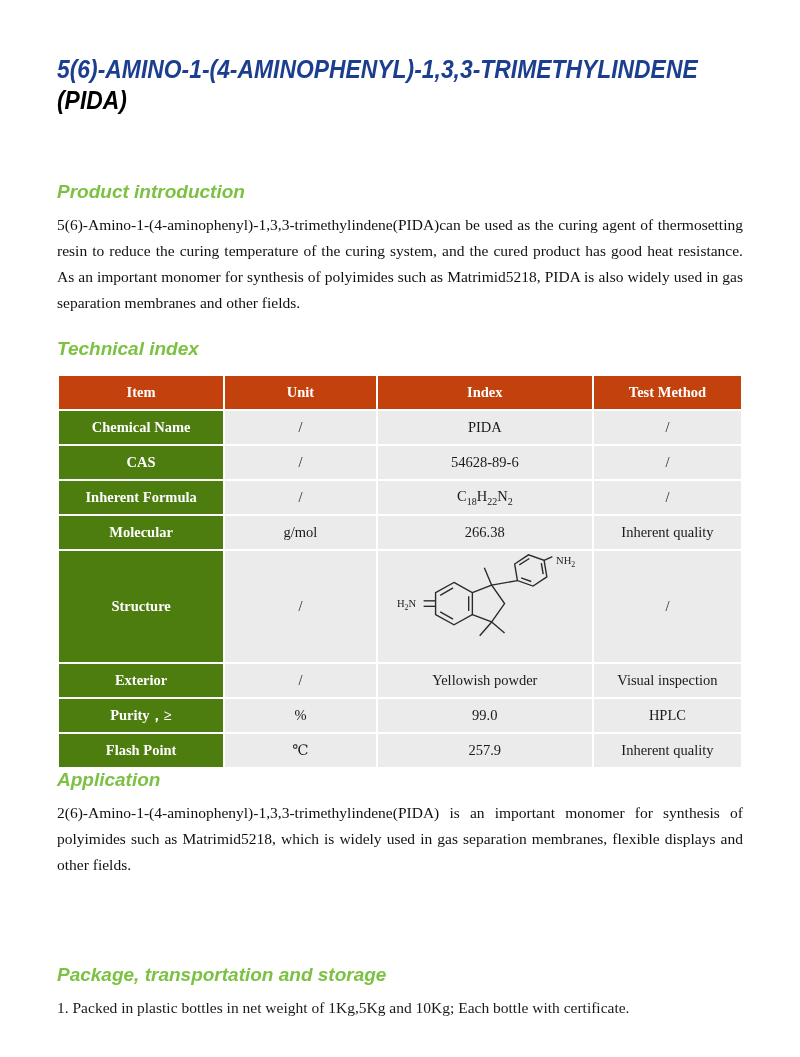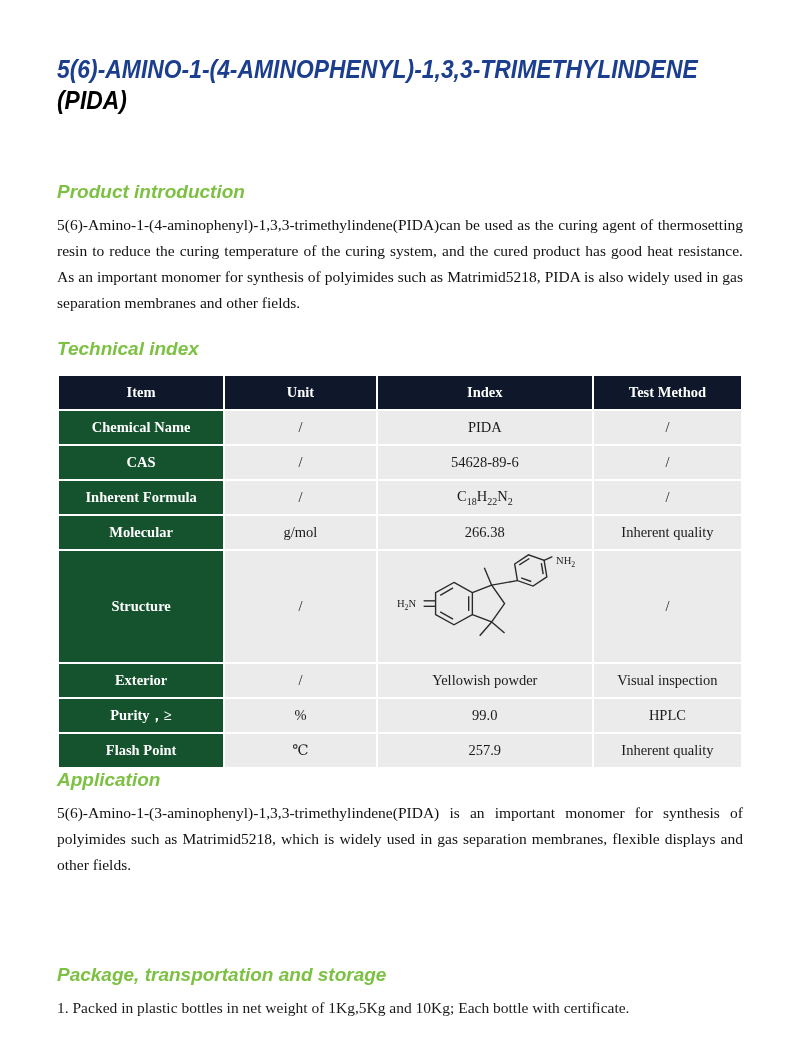--- a/index.html
+++ b/index.html
@@ -53,24 +53,24 @@
   }
   .tech-table col.c-item { width:24.3%; }
   .tech-table col.c-unit { width:22.3%; }
   .tech-table col.c-index { width:31.6%; }
   .tech-table col.c-method { width:21.8%; }
   .tech-table th, .tech-table td {
     border:2.5px solid #ffffff; text-align:center; vertical-align:middle;
     height:35px; padding:2px 4px;
   }
   .tech-table thead th {
-    background:#0f172a; color:#ffffff; font-weight:bold;
+    background:#c2410c; color:#ffffff; font-weight:bold;
   }
   .tech-table td.item-cell {
-    background:#14532d; color:#ffffff; font-weight:bold;
+    background:#4d7c0f; color:#ffffff; font-weight:bold;
   }
   .tech-table td.val-cell { background:#ebebeb; color:#1a1a1a; }
   .tech-table tr.structure-row td { height:96px; }
   sub { font-size:10px; }
 
   .structure-svg text {
     font-family:"Liberation Serif","DejaVu Serif",serif;
     font-size:11.5px; fill:#222;
   }
 </style>
@@ -185,21 +185,21 @@
       <tr>
         <td class="item-cell">Flash Point</td>
         <td class="val-cell">℃</td>
         <td class="val-cell">257.9</td>
         <td class="val-cell">Inherent quality</td>
       </tr>
     </tbody>
   </table>
 
   <div class="section-heading h-app">Application</div>
-  <p class="para">5(6)-Amino-1-(3-aminophenyl)-1,3,3-trimethylindene(PIDA) is an important monomer for synthesis of polyimides such as Matrimid5218, which is widely used in gas separation membranes, flexible displays and other fields.</p>
+  <p class="para">2(6)-Amino-1-(4-aminophenyl)-1,3,3-trimethylindene(PIDA) is an important monomer for synthesis of polyimides such as Matrimid5218, which is widely used in gas separation membranes, flexible displays and other fields.</p>
 
   <div class="section-heading h-pack">Package, transportation and storage</div>
   <ul class="pack-list">
     <li>1. Packed in plastic bottles in net weight of 1Kg,5Kg and 10Kg; Each bottle with certificate.</li>
 
   </ul>
 
 </div>
 
 </body></html>

